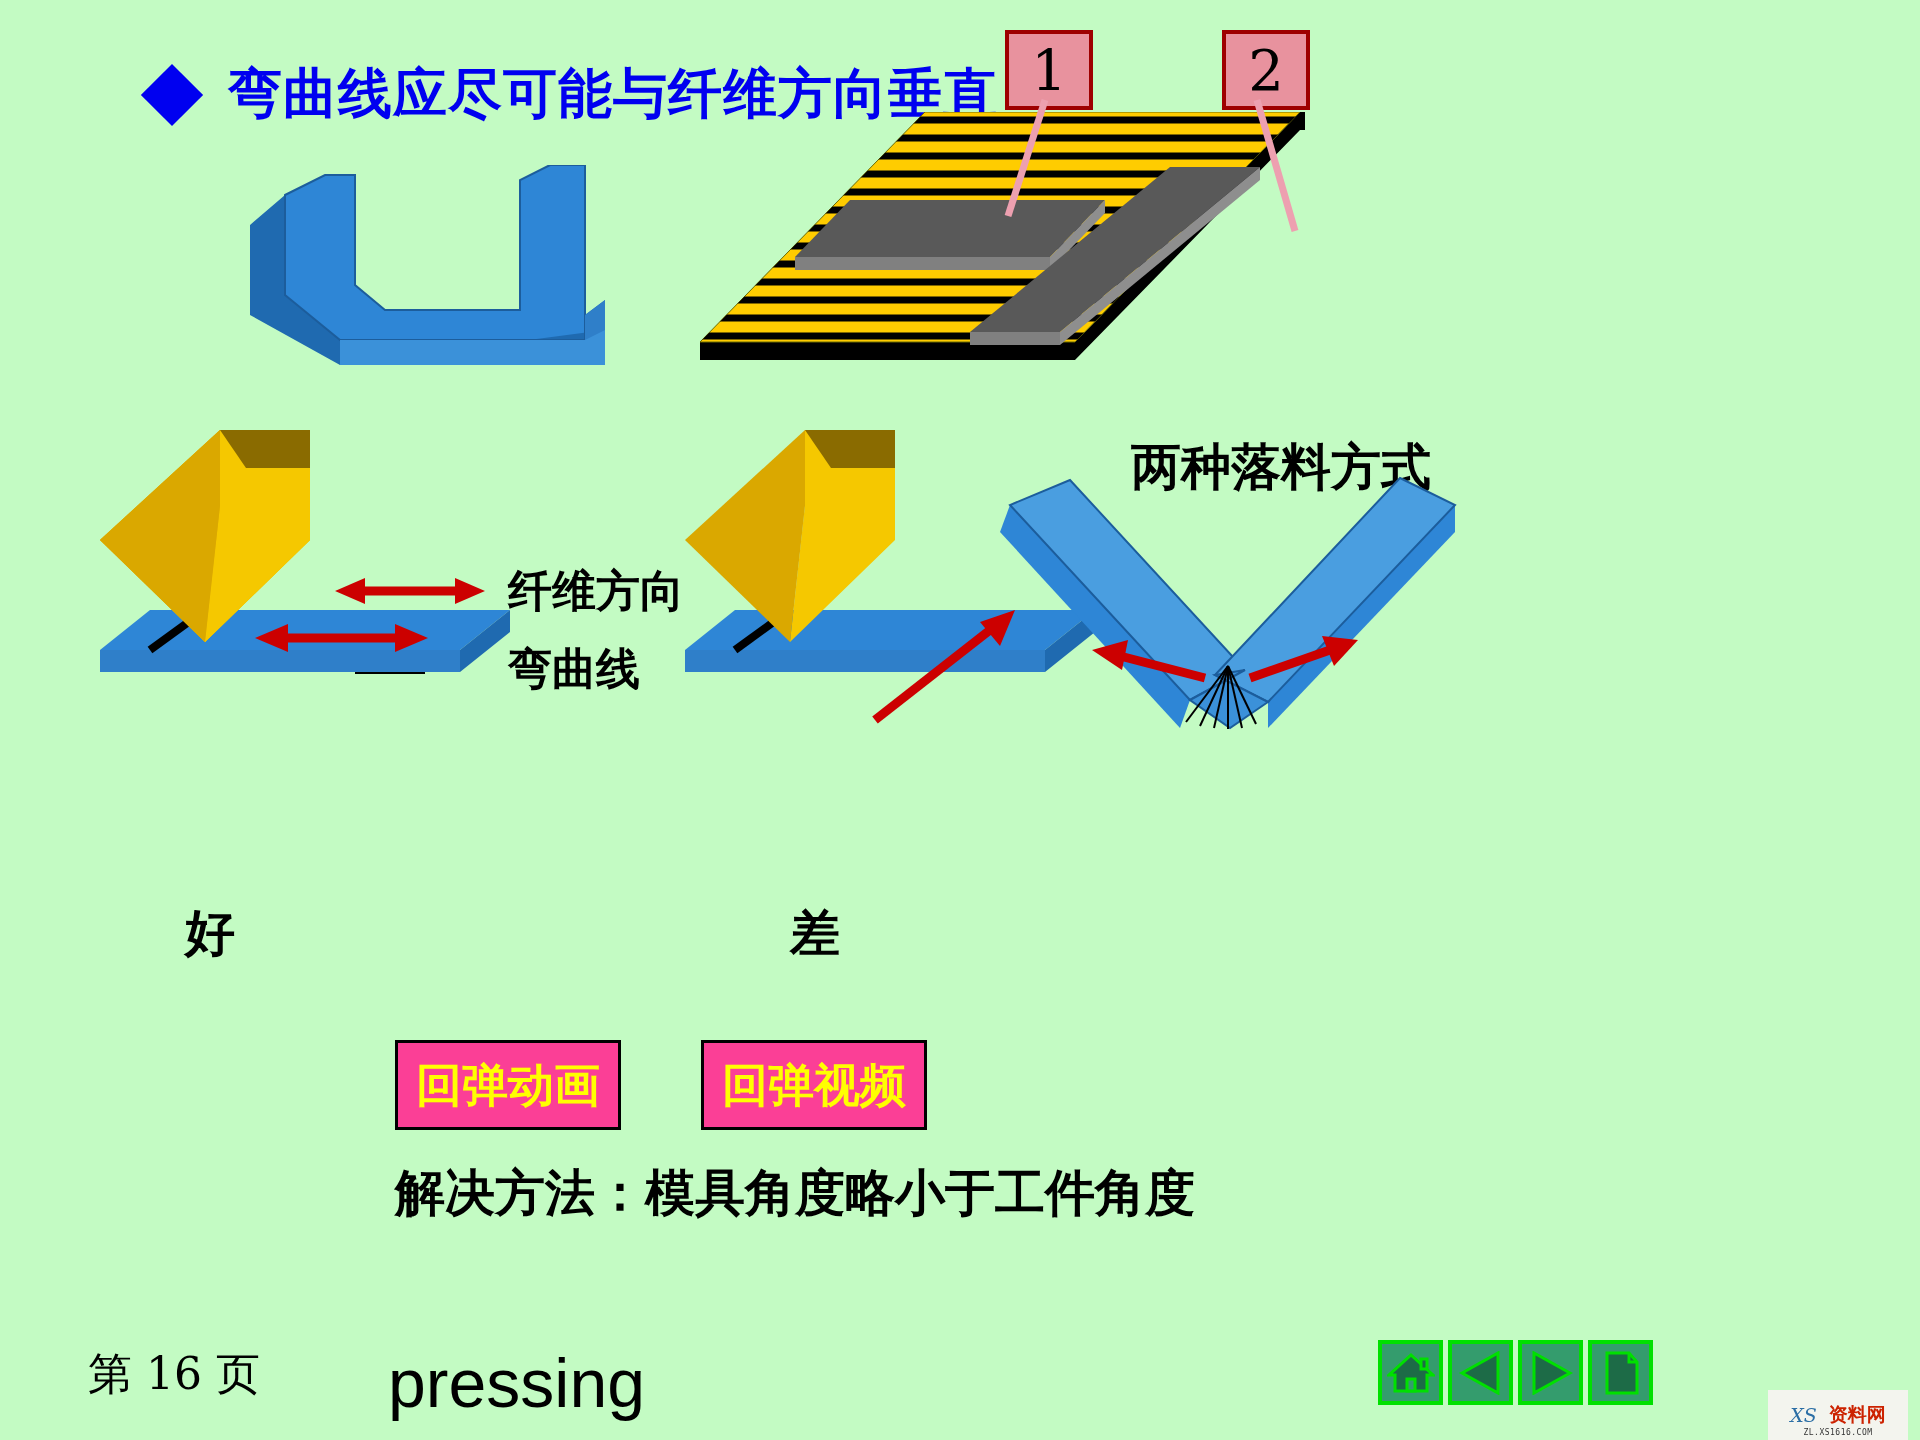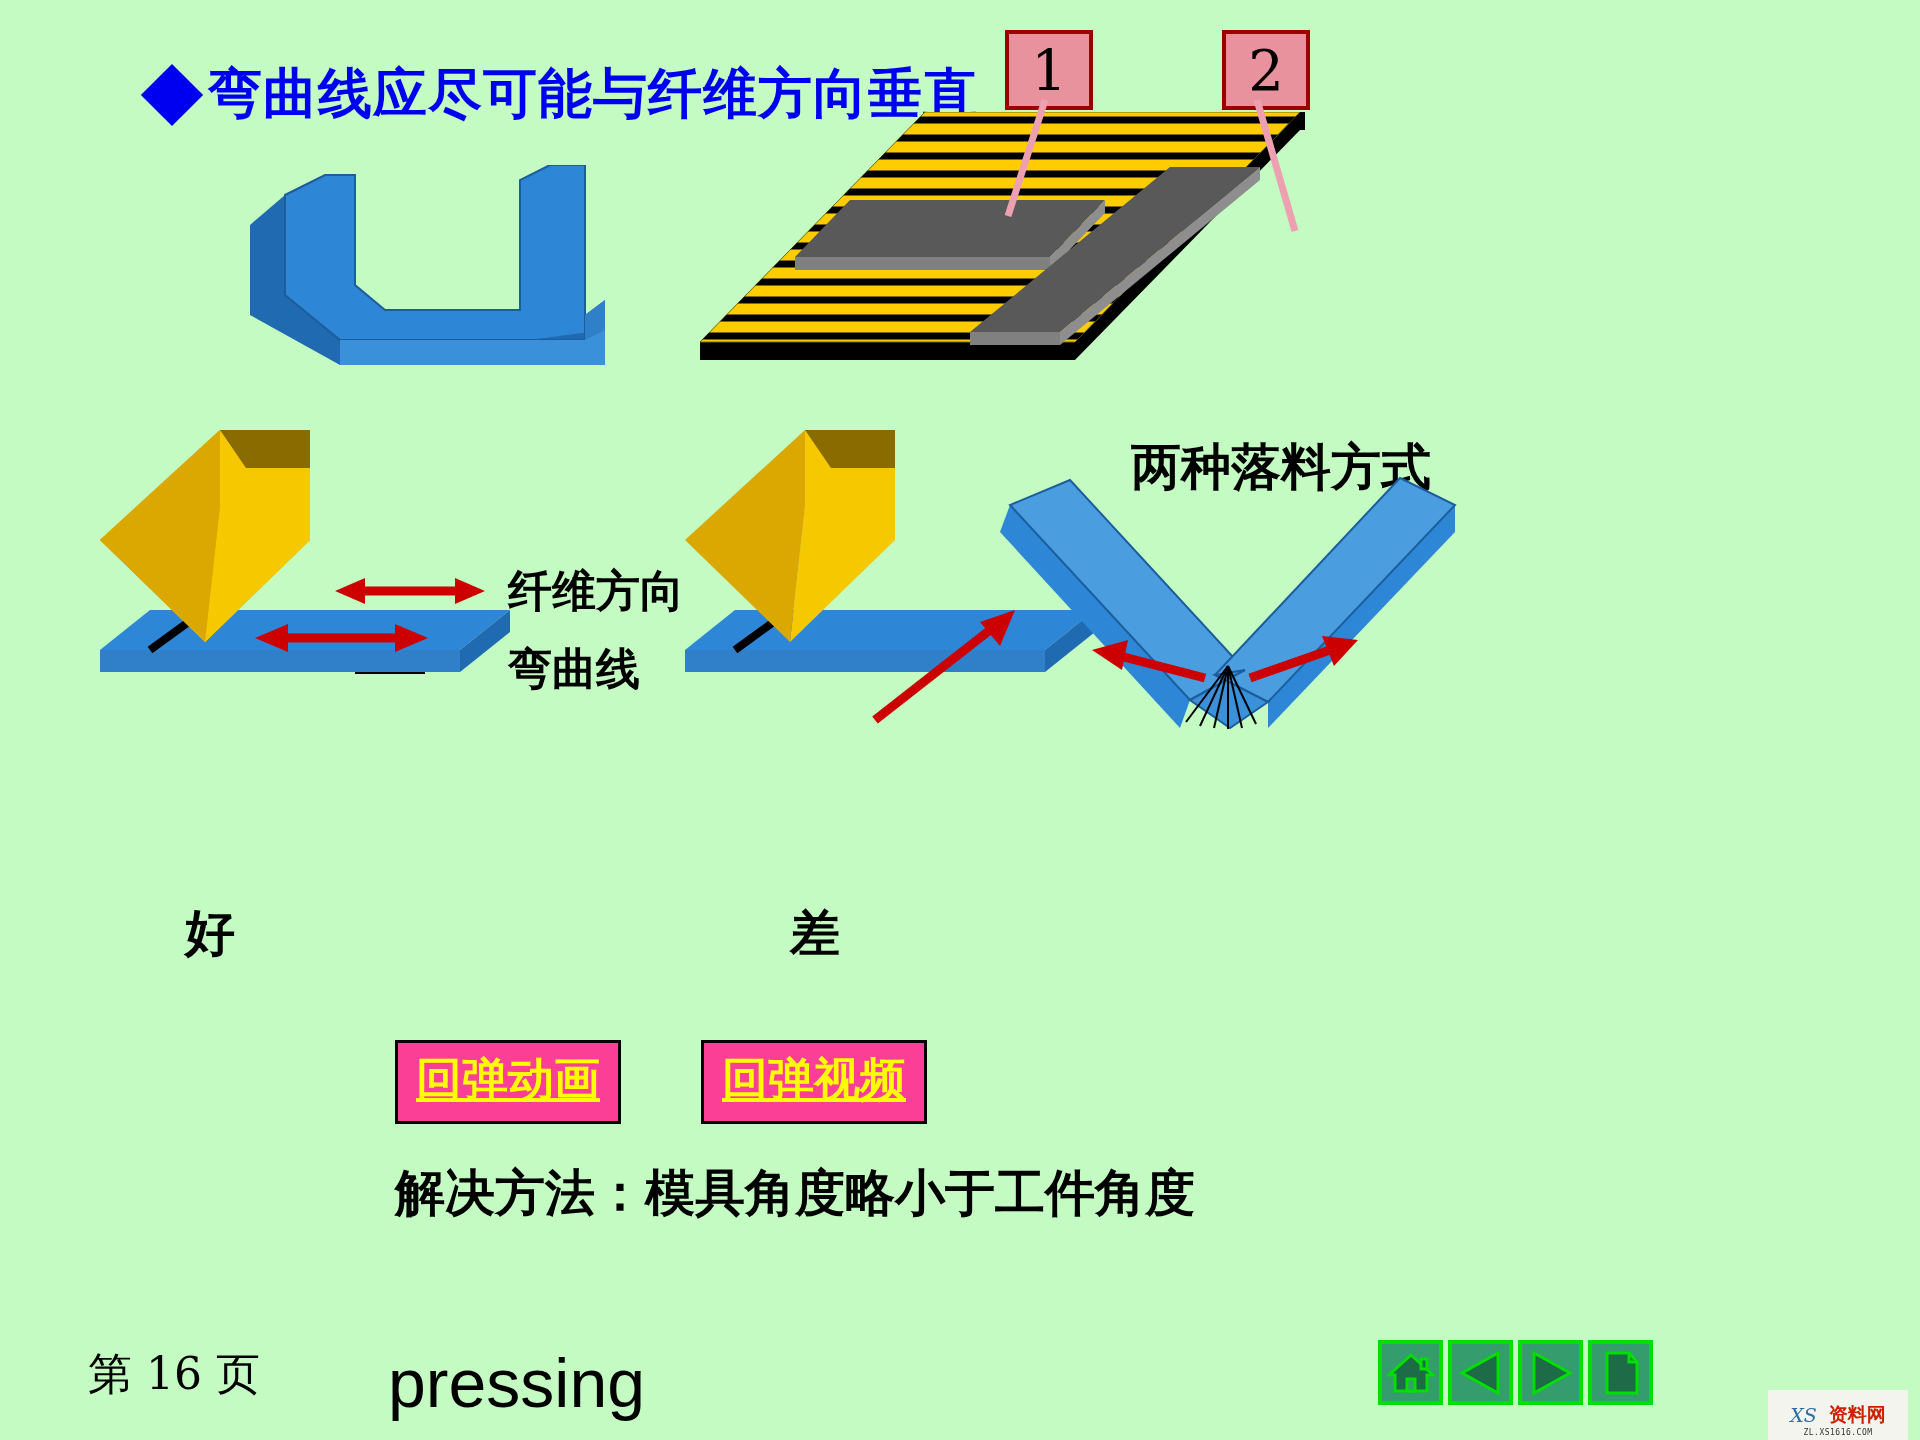--- a/index.html
+++ b/index.html
@@ -5,21 +5,21 @@
   html,body{margin:0;padding:0;}
   body{
     width:1920px;height:1440px;
     background:#c3fbc3;
     font-family:"Liberation Sans","DejaVu Sans",sans-serif;
     overflow:hidden;position:relative;
   }
   .slide{position:absolute;inset:0;background:#c3fbc3;}
 
   
-  #title-row{position:absolute;left:150px;top:58px;display:flex;align-items:center;gap:14px;}
+  #title-row{position:absolute;left:150px;top:58px;display:flex;align-items:center;gap:34px;}
   .diamond{width:44px;height:44px;background:#0000f0;transform:rotate(45deg);}
   #title-text{
     font-family:"DejaVu Sans","Liberation Sans",sans-serif;
     font-size:54px;font-weight:700;color:#0000f0;white-space:nowrap;letter-spacing:1px;
   }
 
   
   .callout{
     position:absolute;background:#e8929e;border:4px solid #9e0000;
     display:flex;align-items:center;justify-content:center;
@@ -48,23 +48,22 @@
     font-family:"DejaVu Sans","Liberation Sans",sans-serif;}
   #label-good{left:185px;top:900px;}
   #label-bad{left:790px;top:900px;}
 
   
   #springback-row{position:absolute;left:335px;top:1040px;display:flex;align-items:center;}
   #springback-title{font-size:52px;font-weight:700;color:#000;white-space:nowrap;
     font-family:"DejaVu Sans","Liberation Sans",sans-serif;}
   .pinkbtn{
     background:#fb3f96;border:3px solid #000;color:#ffff00;
-    font-size:46px;font-weight:700;padding:6px 18px 10px 18px;white-space:nowrap;
+    font-size:46px;font-weight:700;padding:12px 18px 10px 18px;white-space:nowrap;
     font-family:"DejaVu Sans","Liberation Sans",sans-serif;
-    text-decoration:underline;
   }
   #btn-anim{margin-left:60px;}
   #btn-video{margin-left:80px;}
 
   #solution-text{position:absolute;left:395px;top:1160px;font-size:50px;font-weight:700;color:#000;
     white-space:nowrap;font-family:"DejaVu Sans","Liberation Sans",sans-serif;}
 
   
   #page-label{position:absolute;left:88px;top:1345px;font-size:44px;color:#000;
     font-family:"DejaVu Serif","Liberation Serif",serif;white-space:nowrap;text-align:right;}

